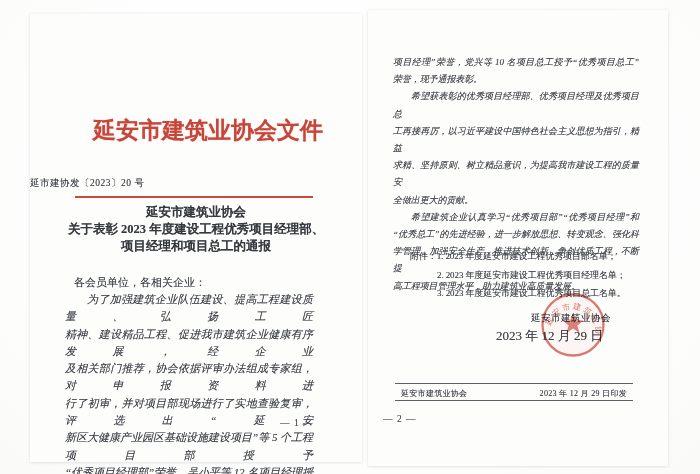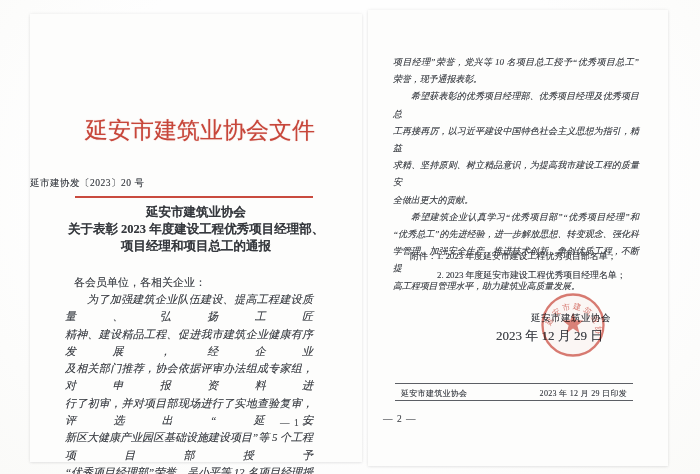--- a/index.html
+++ b/index.html
@@ -13,22 +13,22 @@
   .canvas{position:relative;width:700px;height:474px;
     background:radial-gradient(ellipse at 50% 40%, #fefefe 60%, #fafaf8 100%);}
   .page{position:absolute;background:#fdfdfc;
     box-shadow:0 0 3px rgba(140,140,145,.16), 0 1px 2px rgba(140,140,145,.12);}
   .page1{left:30px;top:14px;width:332px;height:448px;}
   .page2{left:368px;top:10px;width:300px;height:456px;}
 
   .txt{text-shadow:0 0 .5px rgba(62,65,71,.5);}
 
   
-  .hdr{position:absolute;top:101px;left:4px;width:100%;text-align:center;
-    font-size:23px;font-weight:normal;color:#c7463a;
+  .hdr{position:absolute;top:101px;left:12px;width:100%;text-align:center;
+    font-size:23px;font-weight:bold;color:#c7463a;
     text-shadow:0 0 1px rgba(199,70,58,.55);white-space:nowrap;}
   .docno{position:absolute;top:163px;left:0;width:100%;text-align:left;
     font-size:9.5px;letter-spacing:.5px;}
   .redline{position:absolute;top:182px;left:45px;width:238px;height:2px;
     background:#c94a3e;}
   .titleblock{position:absolute;top:190px;left:0;width:100%;text-align:center;
     font-weight:bold;font-size:12.5px;line-height:17px;color:#35383d;}
   .salutation{position:absolute;top:261px;left:44px;font-size:11px;text-align:right;}
   .body1{position:absolute;top:277px;left:35px;width:248px;
     font-size:11px;line-height:17.3px;letter-spacing:-.1px;}
@@ -98,20 +98,21 @@
       <div class="line noj txt">全做出更大的贡献。</div>
       <div class="line indent txt">希望建筑企业认真学习“优秀项目部”“优秀项目经理”和</div>
       <div class="line txt">“优秀总工”的先进经验，进一步解放思想、转变观念、强化科</div>
       <div class="line txt">学管理，加强安全生产，推进技术创新，争创优质工程，不断提</div>
       <div class="line noj txt">高工程项目管理水平，助力建筑业高质量发展。</div>
     </div>
 
     <div class="attach">
       <div><span class="txt">附件：</span><span class="txt">1. 2023 年度延安市建设工程优秀项目部名单；</span></div>
       <div class="cont txt">2. 2023 年度延安市建设工程优秀项目经理名单；</div>
+      <div class="cont txt">3. 2023 年度延安市建设工程优秀项目总工名单。</div>
     </div>
 
     <div class="sig txt">延安市建筑业协会</div>
     <div class="sdate txt">2023 年 12 月 29 日</div>
 
     <svg class="sealbox" viewBox="0 0 70 70" xmlns="http://www.w3.org/2000/svg">
       <defs>
         <path id="sealArc" d="M 12,42 A 23,23 0 1 1 58,42" fill="none"></path>
       </defs>
       <circle cx="35" cy="35" r="30.5" fill="rgba(208,90,80,0.05)" stroke="#cf574c" stroke-width="2.3" opacity="0.85"></circle>

